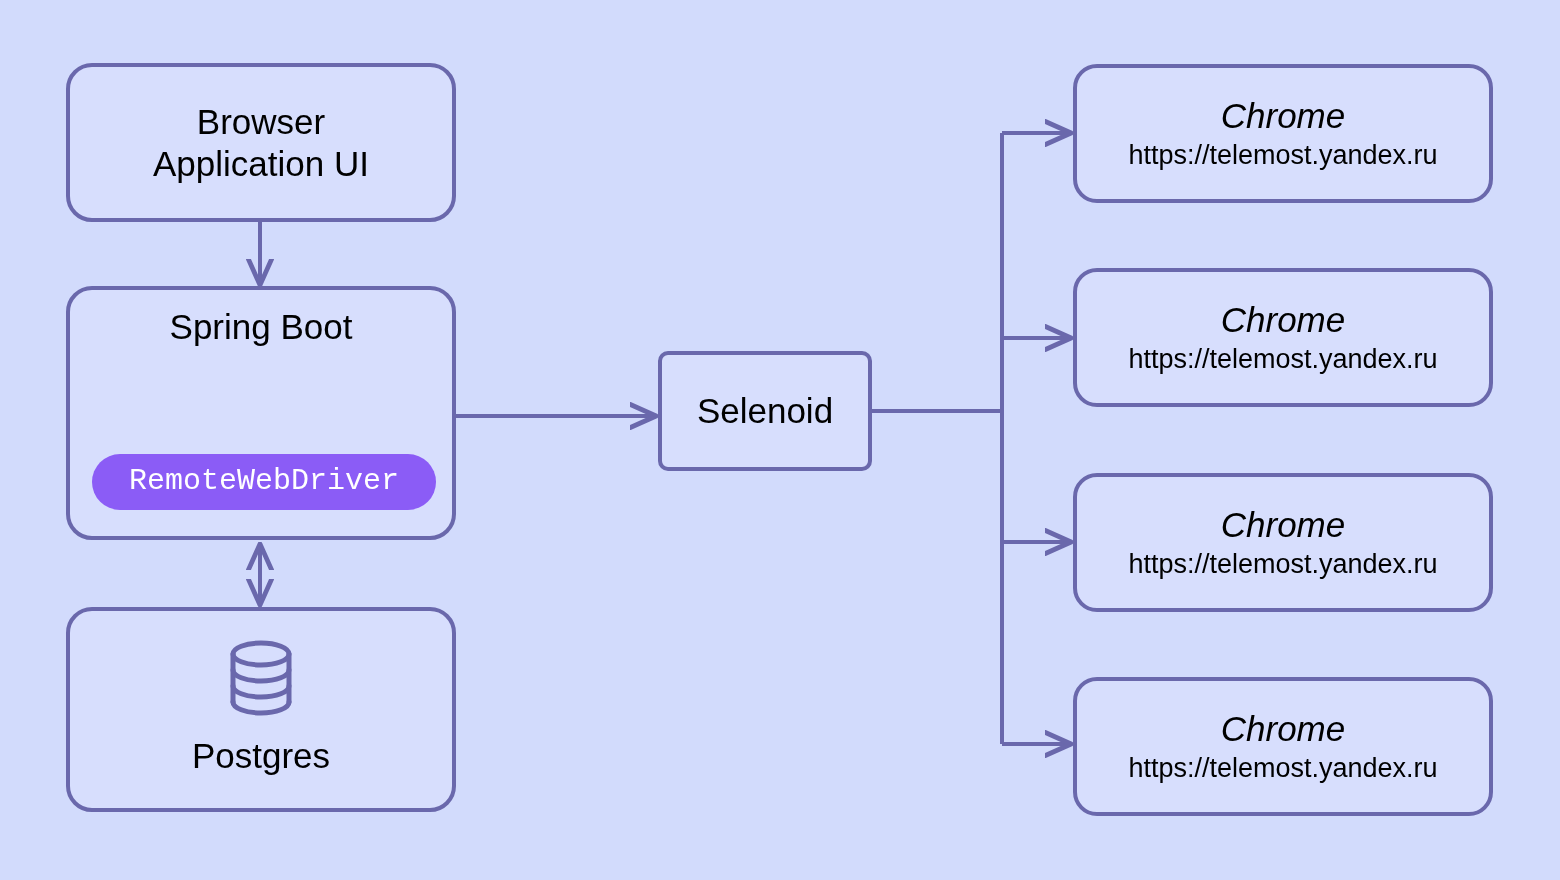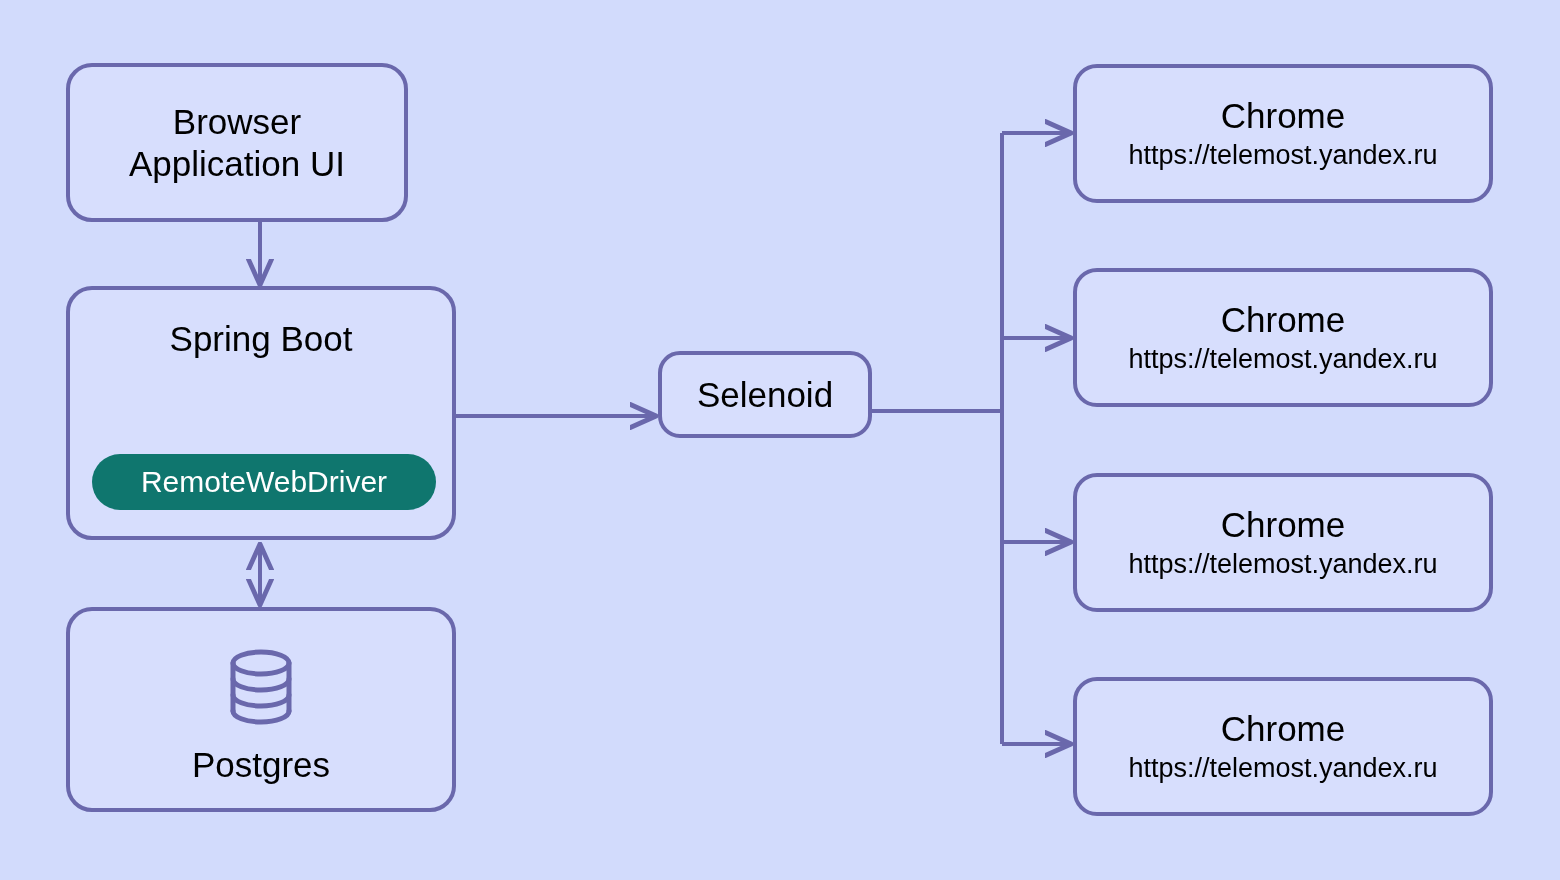--- a/index.html
+++ b/index.html
@@ -43,76 +43,78 @@
     line-height: 1.18;
   }
   .node-line {
     display: block;
     white-space: nowrap;
   }
 
   
   #node-browser {
     left: 66px; top: 63px;
-    width: 342px; height: 159px;
+    width: 390px; height: 159px;
     font-size: 35px;
   }
   #node-springboot {
     left: 66px; top: 286px;
     width: 390px; height: 254px;
     font-size: 35px;
     justify-content: flex-start;
-    padding-top: 28px;
+    padding-top: 16px;
   }
   #pill-remotewebdriver {
     position: absolute;
     left: 22px;
     bottom: 26px;
     width: 344px;
     height: 56px;
-    background: #0f766e;
+    background: #8b5cf6;
     border-radius: 28px;
     display: flex;
     align-items: center;
     justify-content: center;
     color: #ffffff;
     font-size: 30px;
     white-space: nowrap;
+    font-family: Liberation Mono, monospace;
   }
   #node-postgres {
     left: 66px; top: 607px;
     width: 390px; height: 205px;
     font-size: 35px;
     justify-content: flex-start;
-    padding-top: 37px;
+    padding-top: 28px;
   }
   #db-icon {
     width: 76px;
     height: 78px;
     margin-bottom: 18px;
   }
 
   
   #node-selenoid {
     left: 658px; top: 351px;
-    width: 214px; height: 87px;
-    font-size: 35px;
-    border-radius: 22px;
+    width: 214px; height: 120px;
+    font-size: 35px;
+    border-radius: 10px;
   }
 
   
   .node-chrome {
     left: 1073px;
     width: 420px;
     height: 139px;
     border-radius: 24px;
   }
   .chrome-title {
     font-size: 35px;
     margin-bottom: 4px;
+    font-style: italic;
   }
   .chrome-url {
     font-size: 27px;
   }
   #node-chrome-0 { top: 64px; }
   #node-chrome-1 { top: 268px; }
   #node-chrome-2 { top: 473px; }
   #node-chrome-3 { top: 677px; }
 </style>
 </head>

